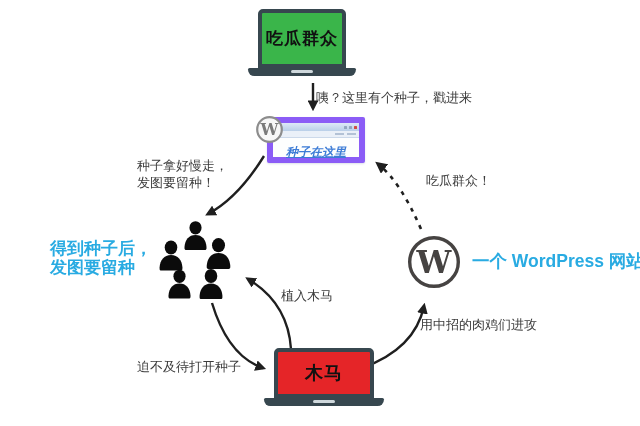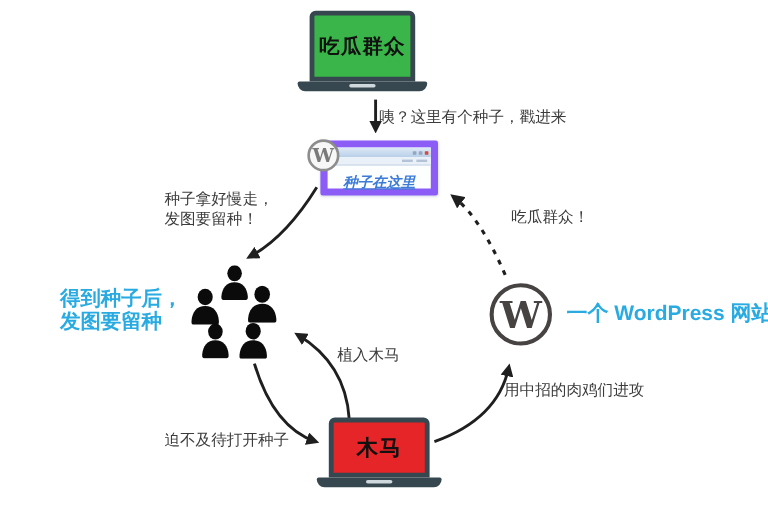--- a/index.html
+++ b/index.html
@@ -20,21 +20,21 @@
   .laptop .base{
     position:relative;height:8px;background:#37474F;
     border-radius:2px 2px 8px 8px;margin:0 -10px;
   }
   .laptop .base::after{
     content:"";position:absolute;left:50%;top:1.5px;transform:translateX(-50%);
     width:22px;height:3px;background:#cfd8dc;border-radius:2px;
   }
   .laptop.green .screen{width:88px;height:59px;background:#3AB54A;}
   .laptop.green .laptop-label{font-size:17px;}
-  .laptop.red .screen{width:84px;height:50px;background:#E52528;}
+  .laptop.red .screen{width:100px;height:50px;background:#E52528;}
   .laptop.red .laptop-label{font-size:18px;}
   
   .browser{
     position:absolute;left:267px;top:117px;width:98px;height:46px;
     background:#fdfefe;border:6px solid #8b5cf6;border-radius:2px;
     box-sizing:border-box;box-shadow:0 1px 2px rgba(120,140,170,.25);
   }
   .browser .titlebar{
     height:8px;background:linear-gradient(#dde9f7,#b9cfe8);
     display:flex;align-items:center;justify-content:flex-end;gap:2px;padding-right:2px;

